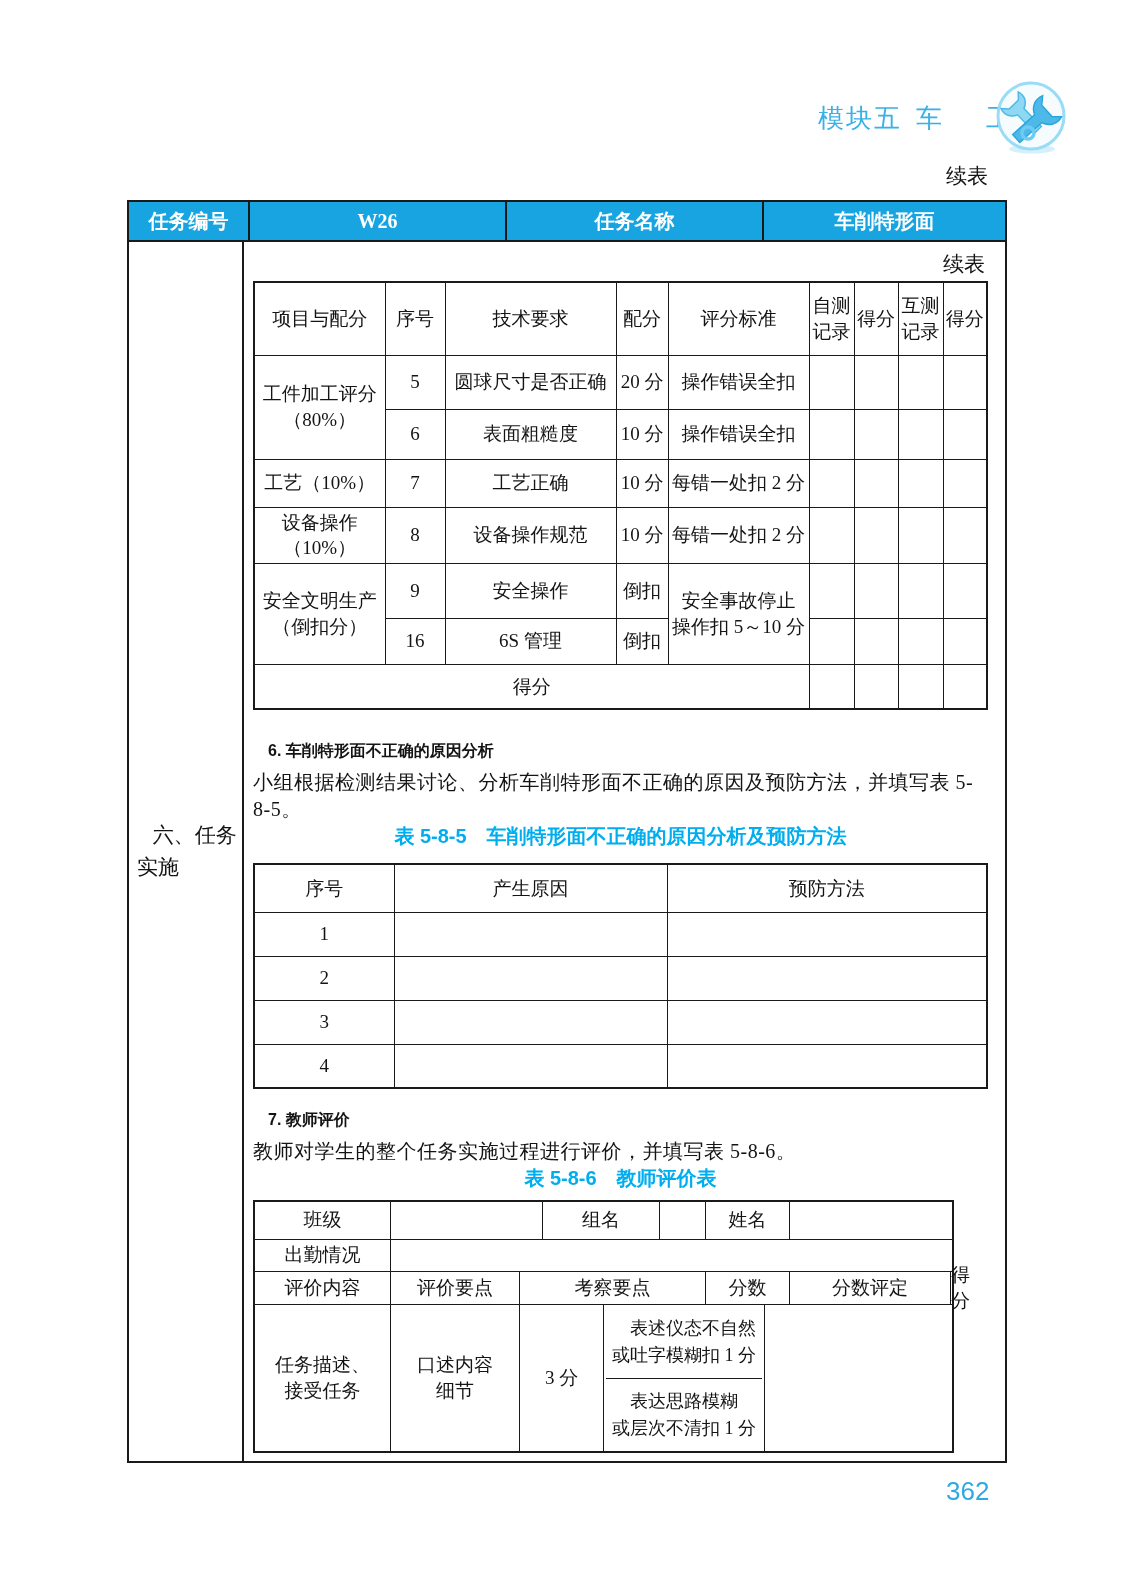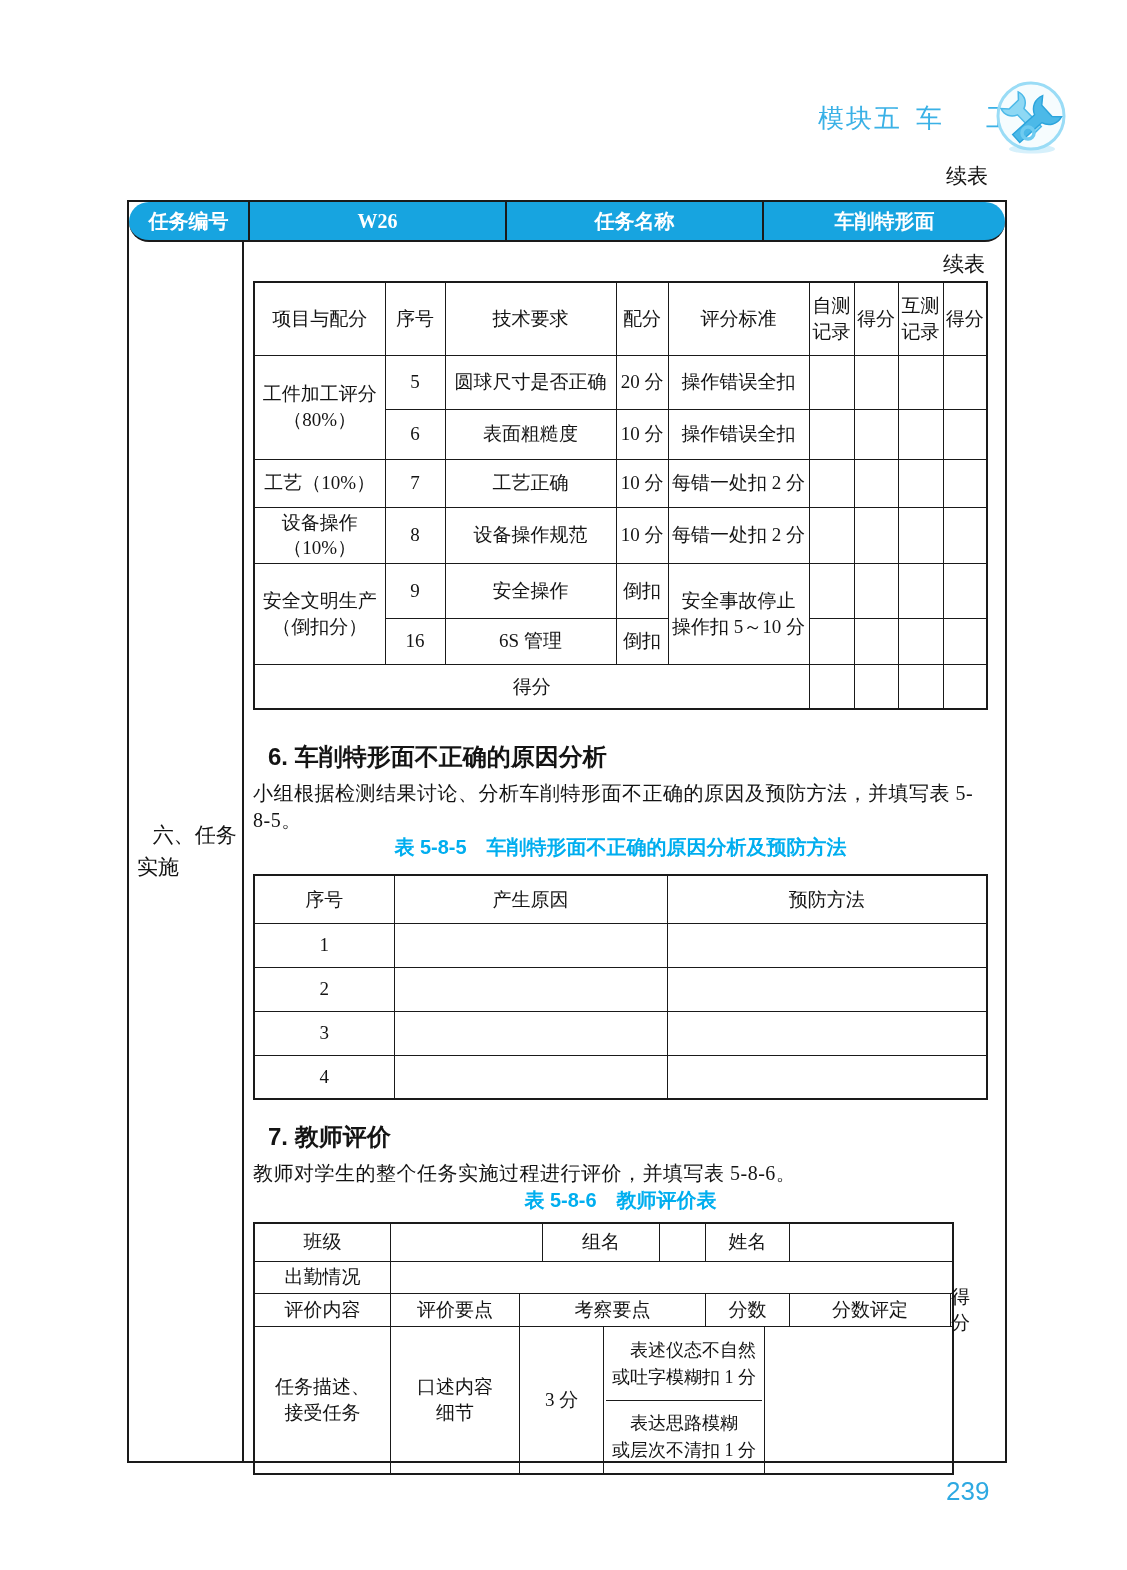--- a/index.html
+++ b/index.html
@@ -20,21 +20,21 @@
   .module-header .m2{margin-right:44px;}
   .tools-badge{position:absolute;top:78px;left:991px;}
 
   .cont-outer{position:absolute;top:162px;left:838px;width:150px;text-align:right;font-size:21px;}
 
   
   .bigbox{position:absolute;left:127px;top:200px;width:880px;height:1263px;
         border:2px solid var(--line);box-sizing:border-box;}
   .taskbar{display:flex;height:40px;background:var(--bar-blue);border-bottom:2px solid var(--line);
         box-sizing:border-box;color:#fff;font-family:"Liberation Sans","DejaVu Sans",sans-serif;
-        font-size:20px;font-weight:bold;border-radius:20px;}
+        font-size:20px;font-weight:bold;}
   .taskbar .tcell{display:flex;align-items:center;justify-content:center;box-sizing:border-box;height:100%;}
   .taskbar .tcell+.tcell{border-left:2px solid var(--line);}
   .tc1{width:119px;} .tc2{width:257px;font-family:"Liberation Serif",serif;} .tc3{width:257px;} .tc4{flex:1;}
 
   .bigbody{display:flex;height:calc(100% - 40px);}
   .leftcol{width:119px;border-right:2px solid var(--line);box-sizing:border-box;position:relative;}
   .sidebar-label{position:absolute;top:578px;left:8px;width:102px;font-size:21px;line-height:1.5;
         text-indent:0.75em;white-space:pre-line;}
   .content{flex:1;box-sizing:border-box;padding:8px 17px 0 9px;position:relative;}
   .cont-inner{height:29px;text-align:right;font-size:21px;padding-right:3px;box-sizing:border-box;}
@@ -45,21 +45,21 @@
   .score th,.score td,.cause th,.cause td{border:1px solid var(--line);text-align:center;vertical-align:middle;
         font-weight:normal;font-size:19px;line-height:1.35;padding:2px 2px;box-sizing:border-box;}
   .score{margin-top:2px;}
   .pre{white-space:pre-line;}
   .nowrap{white-space:nowrap;}
   .crit-span{white-space:pre-line;padding:2px 6px;}
   .r-head{height:73px;} .r5{height:54px;} .r6{height:50px;} .r7{height:48px;}
   .r8{height:55px;} .r9{height:55px;} .r10{height:46px;} .rf{height:45px;}
 
   .sec-heading{margin-top:31px;font-family:"Liberation Sans","DejaVu Sans",sans-serif;
-        font-weight:bold;font-size:24px;padding-left:15px;}
+        font-weight:bold;font-size:16px;padding-left:15px;}
   .sec-heading.mt-sm{margin-top:21px;}
   .sec-body{margin-top:7px;font-size:20px;letter-spacing:0.5px;}
   .caption{text-align:center;font-family:"Liberation Sans","DejaVu Sans",sans-serif;
         font-weight:bold;font-size:20px;color:var(--caption-blue);}
 
   .cause{margin-top:13px;}
   .cause .ch{height:48px;} .cause .cr{height:44px;}
 
   
   .et{margin-top:8px;width:701px;border:2px solid var(--line);box-sizing:border-box;font-size:19px;}
@@ -311,14 +311,14 @@
               <div class="half centered"></div>
               <div class="half centered"></div>
             </div>
           </div>
         </div>
 
       </div>
     </div>
   </div>
 
-  <div class="pageno">239</div>
+  <div class="pageno">362</div>
 </div>
 
 </body></html>

